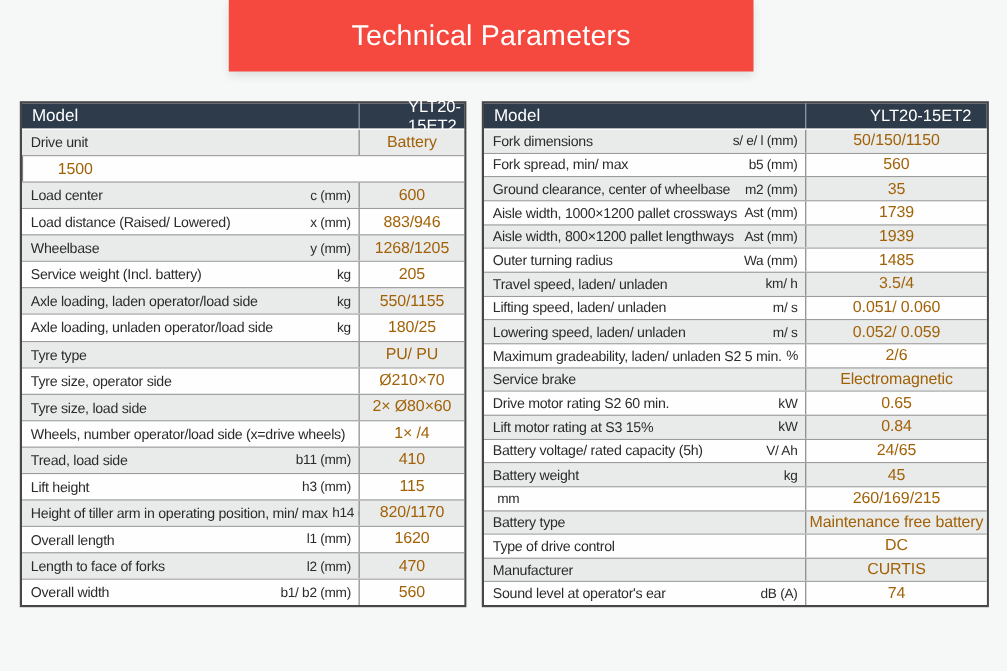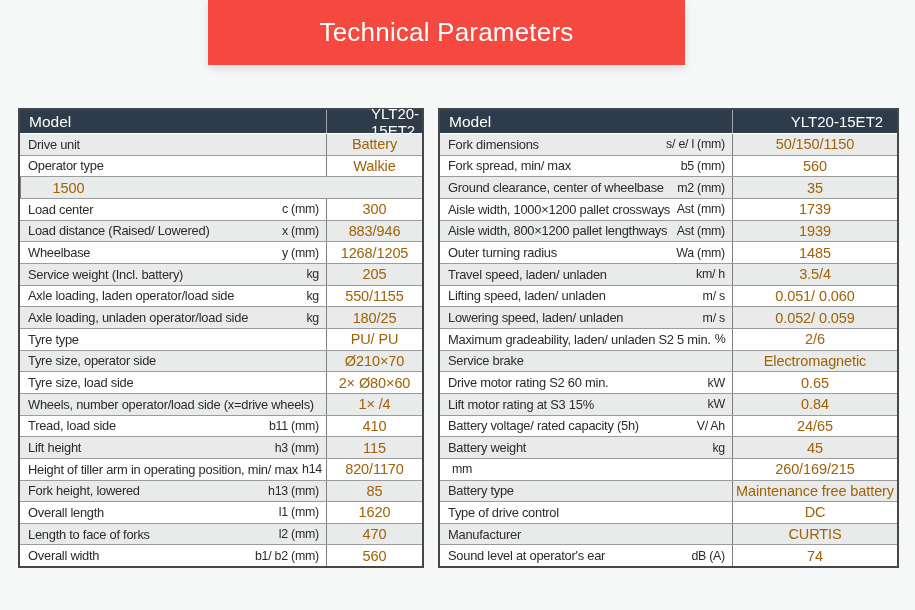--- a/index.html
+++ b/index.html
@@ -18,21 +18,21 @@
     display: flex; align-items: center; justify-content: center;
     box-shadow: 0 4px 8px rgba(0,0,0,0.10);
   }
   .banner-text {
     color: #ffffff;
     font-size: 26px;
     letter-spacing: 0.2px;
   }
   .tables-wrap {
     position: absolute;
-    left: 18px; top: 108px;
+    left: 18px; top: 92px;
     display: flex;
     gap: 14px;
     align-items: flex-end;
   }
   .spec-table {
     border: 2px solid #474747;
     background: #ffffff;
   }
   .spec-table.left  { width: 406px; }
   .spec-table.right { width: 461px; }
@@ -114,35 +114,28 @@
     </div>
     <div class="tbody">
         <span class="tr">
           <div class="td label">
             <span class="lname">Drive unit</span>
             <span class="symbol"></span>
           </div>
           <div class="td value">Battery</div>
         </span>
         <span class="tr">
-          <div class="td label">
-            <span class="lname">Operator type</span>
-            <span class="symbol"></span>
-          </div>
-          <div class="td value">Walkie</div>
-        </span>
-        <span class="tr">
           <div class="td value">1500</div>
         </span>
         <span class="tr">
           <div class="td label">
             <span class="lname">Load center</span>
             <span class="symbol">c (mm)</span>
           </div>
-          <div class="td value">300</div>
+          <div class="td value">600</div>
         </span>
         <span class="tr">
           <div class="td label">
             <span class="lname">Load distance (Raised/ Lowered)</span>
             <span class="symbol">x (mm)</span>
           </div>
           <div class="td value">883/946</div>
         </span>
         <span class="tr">
           <div class="td label">
@@ -213,27 +206,20 @@
             <span class="symbol">h3 (mm)</span>
           </div>
           <div class="td value">115</div>
         </span>
         <span class="tr">
           <div class="td label">
             <span class="lname">Height of tiller arm in operating position, min/ max</span>
             <span class="symbol">h14 (mm)</span>
           </div>
           <div class="td value">820/1170</div>
-        </span>
-        <span class="tr">
-          <div class="td label">
-            <span class="lname">Fork height, lowered</span>
-            <span class="symbol">h13 (mm)</span>
-          </div>
-          <div class="td value">85</div>
         </span>
         <span class="tr">
           <div class="td label">
             <span class="lname">Overall length</span>
             <span class="symbol">l1 (mm)</span>
           </div>
           <div class="td value">1620</div>
         </span>
         <span class="tr">
           <div class="td label">

